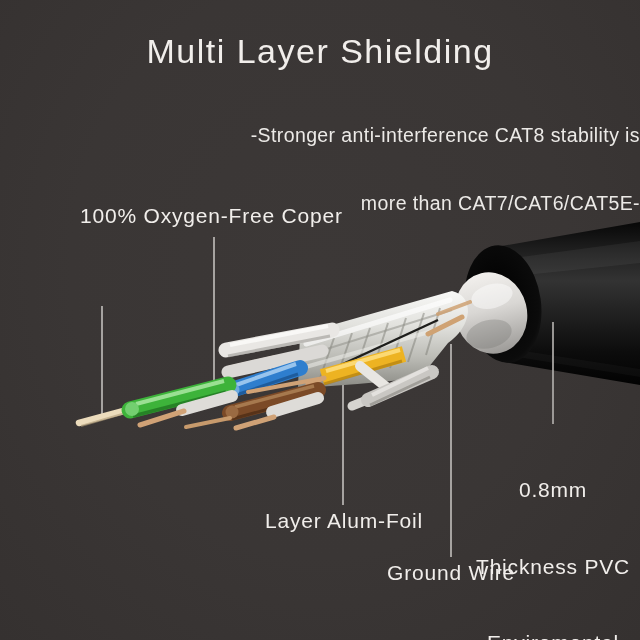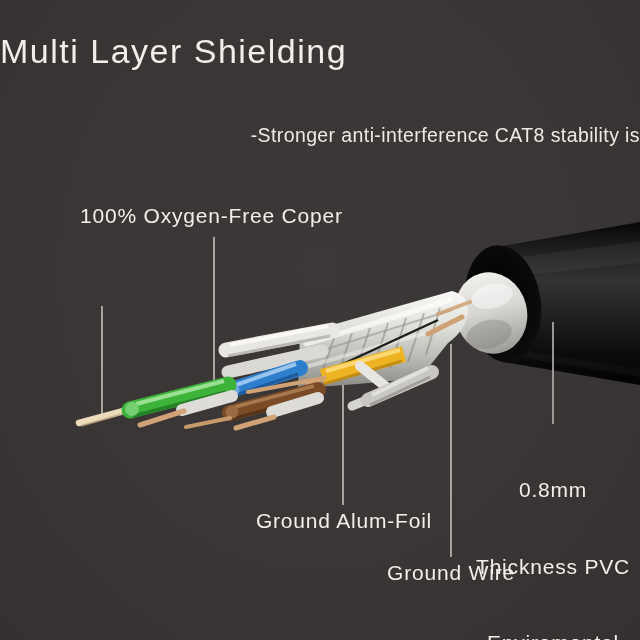--- a/index.html
+++ b/index.html
@@ -5,21 +5,21 @@
   html,body{margin:0;padding:0;background:#232021;}
   .stage{
     position:relative;width:640px;height:640px;overflow:hidden;
     background:radial-gradient(ellipse at 50% 42%, #3c3837 0%, #3a3635 55%, #353130 100%);
     font-family:"Liberation Sans","DejaVu Sans",sans-serif;
     color:#f2efec;
   }
   .illustration{position:absolute;left:0;top:0;}
   .txt{position:absolute;white-space:pre;color:#f1eeeb;text-align:right;}
   .title{
-    left:0;right:0;top:32px;text-align:left;
+    left:0;right:0;top:32px;text-align:center;
     font-size:34px;font-weight:300;letter-spacing:1.5px;
   }
   .subtitle{
     left:0;right:0;top:79px;text-align:right;
     font-size:19.5px;font-weight:300;letter-spacing:0.4px;line-height:22.5px;
     color:#eceae7;
   }
   .callout{font-size:21px;font-weight:300;letter-spacing:0.8px;line-height:22px;}
   .label-copper{left:80px;top:205px;}
   .label-ripcord{left:55px;top:275px;}
@@ -163,24 +163,25 @@
         <line x1="236" y1="428" x2="274" y2="417" stroke="#d0a276" stroke-width="5" stroke-linecap="round"></line>
       </g>
     </g>
 
     <line x1="553" y1="322" x2="553" y2="424" stroke="#a8a5a2" stroke-width="1.8"></line>
   </svg>
 
   <div class="txt title">Multi Layer Shielding</div>
   <div class="txt subtitle">
     <div>-Stronger anti-interference CAT8 stability is</div>
+    <div>more than CAT7/CAT6/CAT5E-</div>
   </div>
 
   <div class="txt callout label-copper">100% Oxygen-Free Coper</div>
-  <div class="txt callout label-foil">Ground Alum-Foil</div>
+  <div class="txt callout label-foil">Layer Alum-Foil</div>
   <div class="txt callout label-ground">Ground Wire</div>
   <div class="txt callout label-pvc">
     <div>0.8mm</div>
     <div>Thickness PVC</div>
     <div>Enviromental</div>
     
   </div>
 
 </div>
 

